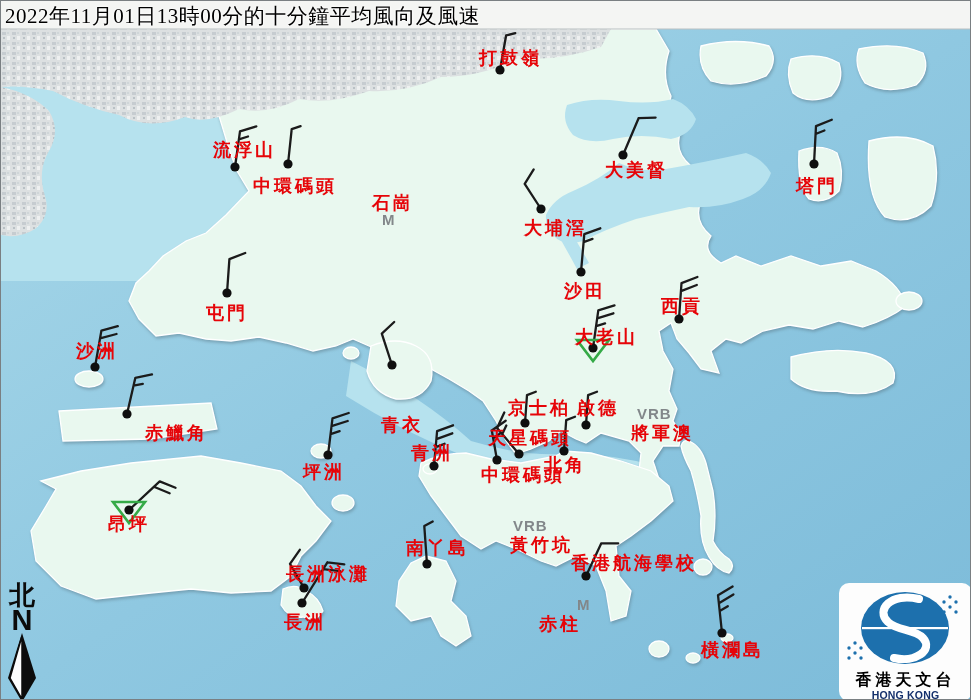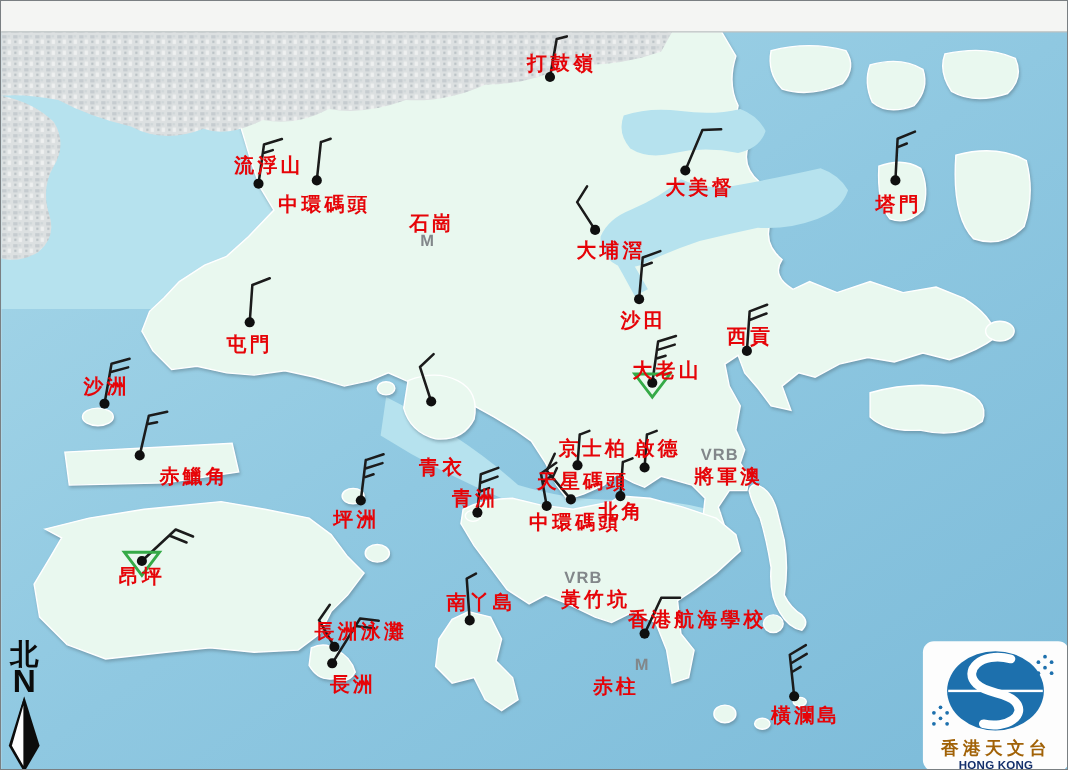--- a/index.html
+++ b/index.html
@@ -19,21 +19,21 @@
     letter-spacing:1px;line-height:1;}
   .title-band{position:absolute;left:4px;top:1px;color:#000;
     font:400 21px "Liberation Serif",serif;letter-spacing:.5px;white-space:nowrap;
     text-shadow:0 0 3px #fff,0 0 3px #fff;}
   .compass{position:absolute;left:4px;top:582px;width:34px;text-align:center;color:#0b0b0b;}
   .compass-cn{font:700 26px "Liberation Serif",serif;line-height:1;}
   .compass-n{font:700 29px "Liberation Sans",sans-serif;line-height:.9;margin-top:-2px;}
   .compass-arrow{display:block;margin:0 auto;}
   .logo{position:absolute;left:838px;top:582px;width:133px;height:118px;background:#fdfdfd;
     border-radius:10px;text-align:center;box-sizing:border-box;padding-top:5px;}
-  .logo-cn{color:#a16207;font:700 16px "Liberation Serif",serif;letter-spacing:4px;line-height:1.15;}
+  .logo-cn{color:#000000;font:700 16px "Liberation Serif",serif;letter-spacing:4px;line-height:1.15;}
   .logo-en{color:#132f6b;font:700 10.5px "Liberation Sans",sans-serif;letter-spacing:.2px;line-height:1.2;}
 </style>
 </head>
 <body>
 
 <div id="app">
 
   <svg id="map-svg" width="971" height="700" viewBox="0 0 971 700">
     <defs>
       <linearGradient id="sea" x1="0" y1="0" x2="1" y2="1">
@@ -226,26 +226,27 @@
       <div class="station-label" style="left: 543px; top: 455px;">北角</div>
       <div class="station-label" style="left: 480px; top: 465px;">中環碼頭</div>
       <div class="station-label" style="left: 410px; top: 443px;">青洲</div>
       <div class="station-label" style="left: 302px; top: 462px; text-align: right;">坪洲</div>
       <div class="station-label" style="left: 107px; top: 514px;">昂坪</div>
       <div class="station-label" style="left: 405px; top: 538px;">南丫島</div>
       <div class="station-label" style="left: 509px; top: 535px;">黃竹坑</div>
       <div class="station-marker" style="left: 512px; top: 517px;">VRB</div>
       <div class="station-label" style="left: 570px; top: 553px;">香港航海學校</div>
       <div class="station-label" style="left: 285px; top: 564px;">長洲泳灘</div>
-      <div class="station-label" style="left: 283px; top: 612px; margin-left: 16px;">長洲</div>
+      <div class="station-label" style="left: 283px; top: 612px;">長洲</div>
       <div class="station-label" style="left: 538px; top: 614px;">赤柱</div>
       <div class="station-marker" style="left: 576px; top: 596px;">M</div>
       <div class="station-label" style="left: 700px; top: 640px;">橫瀾島</div>
     </div>
 
+  <div class="title-band">2022年11月01日13時00分的十分鐘平均風向及風速</div>
 
   <div class="compass">
     <div class="compass-cn">北</div>
     <div class="compass-n">N</div>
     <svg class="compass-arrow" width="30" height="70" viewBox="0 0 30 70">
       <polygon points="15,0 29,45 15,69 1,45" fill="#0c0c0c"></polygon>
       <polygon points="15,3 15,66 3,45" fill="#fdfdfd" stroke="#0c0c0c" stroke-width="1.5"></polygon>
     </svg>
   </div>
 

